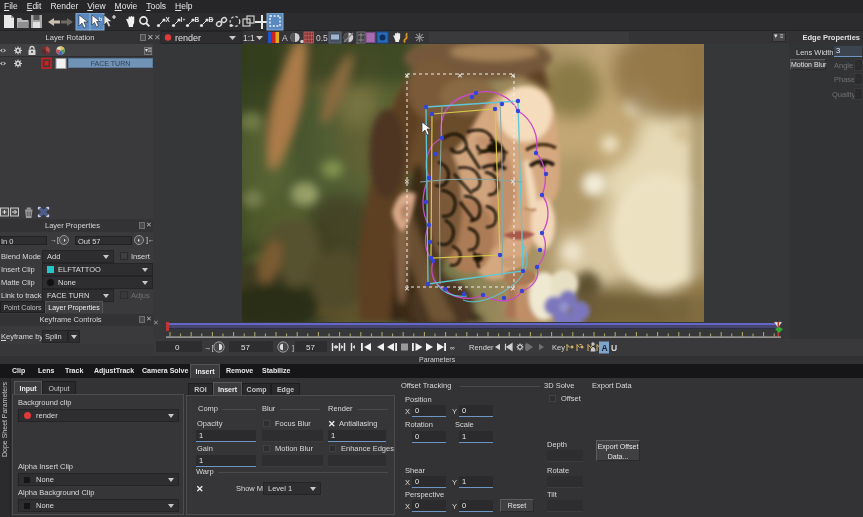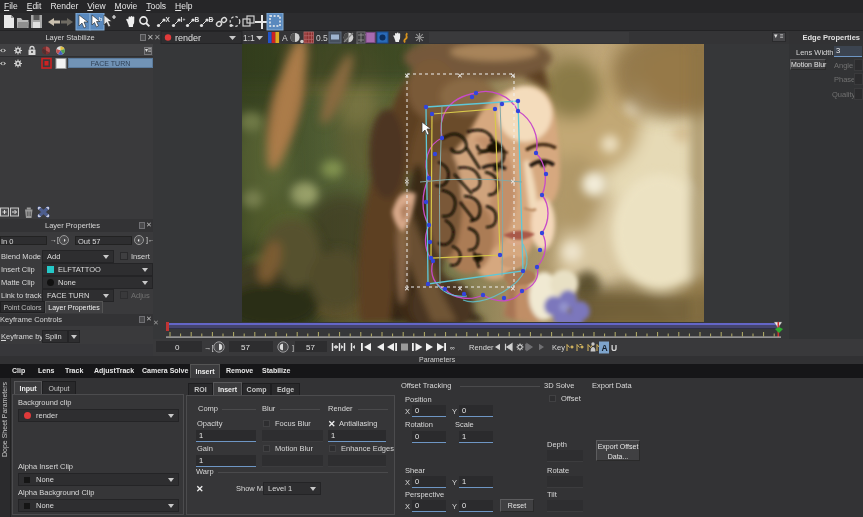--- a/index.html
+++ b/index.html
@@ -120,21 +120,21 @@
   <g transform="translate(255,2)">
         <path d="M7 0 v14 M0 7 h14" stroke="#e6e6e6" stroke-width="2"></path>
       </g>
 
   <rect x="267" y="0" width="16" height="17" fill="#5989be" stroke="#86aed6" stroke-width="1"></rect>
   <rect x="270" y="3" width="10" height="10" fill="none" stroke="#f2f2f2" stroke-width="1.4" stroke-dasharray="2 1.6"></rect>
 </svg>
 </div>
 
 <div class="abs" style="left:0;top:31px;width:153px;height:13px;background:#333335;">
-  <div class="abs hdr" style="left:0;width:140px;top:2px;text-align:center;font-weight:normal;color:#d6d6d6;">Layer Stabilize</div>
+  <div class="abs hdr" style="left:0;width:140px;top:2px;text-align:center;font-weight:normal;color:#d6d6d6;">Layer Rotation</div>
   <div class="abs" style="left:140px;top:3px;width:6px;height:7px;border:1px solid #77777a;background:#4a4a4c;"></div>
   <div class="abs" style="left:147px;top:2px;color:#bbb;font-size:8px;">✕</div>
 </div>
 
 <div class="abs" id="viewtb" style="left:153px;top:31px;width:636px;height:13px;background:#343436;">
 <svg width="636" height="13" style="position:absolute;left:0;top:0;">
   <text x="1" y="9" font-size="8" fill="#9a9a9a">✕</text>
   <rect x="8" y="0.5" width="81" height="12" fill="#2e2e30" stroke="#242426"></rect>
   <circle cx="15" cy="6.5" r="3.2" fill="#e03a3a"></circle>
   <text x="22" y="9.5" font-size="9" fill="#e0e0e0">render</text>
@@ -313,21 +313,21 @@
     </div>
   <div class="abs" style="left:120px;top:247px;width:8px;height:8px;background:#39393b;border:1px solid #2e2e30;"></div>
   <div class="abs lbl dim" style="left:131px;top:247px;">Adjus</div>
 
   <div class="abs" style="left:0;top:257px;width:153px;height:12px;">
     <div class="abs" style="left:0;top:0;width:45px;height:12px;background:#2a2a2c;border:1px solid #1f1f21;color:#c0c0c0;font-size:7px;text-align:center;line-height:11px;white-space:nowrap;">Point Colors</div>
     <div class="abs" style="left:45px;top:0;width:58px;height:12px;background:#404042;border:1px solid #555;border-bottom:none;color:#eee;font-size:7px;text-align:center;line-height:11px;white-space:nowrap;">Layer Properties</div>
   </div>
 
   <div class="abs" style="left:0;top:270px;width:153px;height:12px;background:#333335;">
-    <div class="abs hdr" style="left:0;width:141px;top:1px;text-align:left;font-weight:normal;color:#d4d4d4;">Keyframe Controls</div>
+    <div class="abs hdr" style="left:0;width:141px;top:1px;text-align:center;font-weight:normal;color:#d4d4d4;">Keyframe Controls</div>
     <div class="abs" style="left:139px;top:2px;width:6px;height:7px;background:#4a4a4c;border:1px solid #707074;"></div>
     <div class="abs" style="left:146px;top:1px;font-size:7px;color:#bbb;">✕</div>
   </div>
   <div class="abs lbl" style="left:1px;top:288px;"><u>K</u>eyframe by</div>
   <div class="abs drop" style="left:42px;top:286px;width:26px;height:13px;">
       <span style="margin-left:2px;">Splin</span>
     </div>
   <div class="abs drop" style="left:68px;top:286px;width:12px;height:13px;">
       <span class="arr" style="margin:0 auto;"></span>
     </div>

